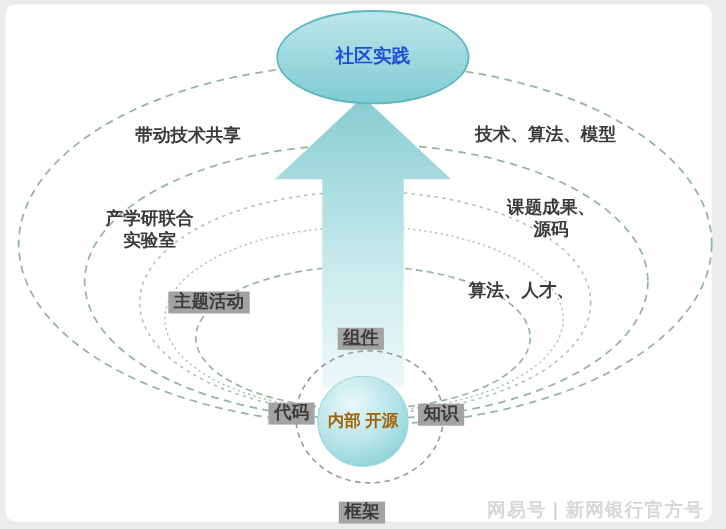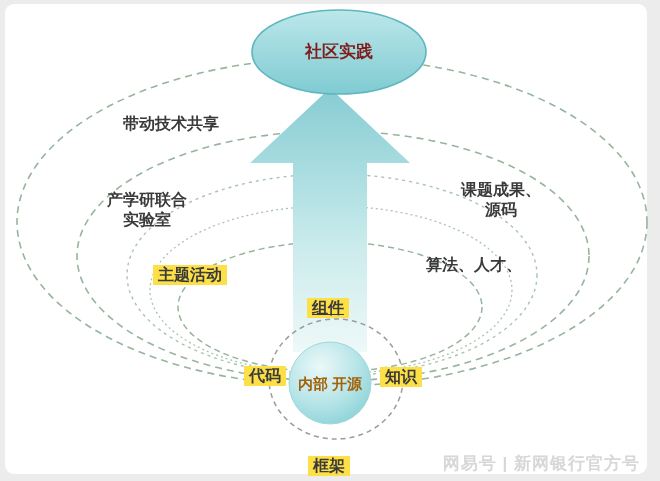--- a/index.html
+++ b/index.html
@@ -2,23 +2,23 @@
 <html><head>
 <meta charset="utf-8">
 <style>
   html,body{margin:0;padding:0;}
   body{font-family:"Liberation Sans","DejaVu Sans",sans-serif;}
   .stage{position:relative;width:660px;height:481px;background:#ececec;overflow:hidden;}
   .panel{position:absolute;left:5px;top:4px;right:13px;bottom:7px;background:#ffffff;border-radius:9px;}
   svg.diagram{position:absolute;left:0;top:0;}
   .lbl{position:absolute;transform:translate(-50%,-50%);color:#3a3a3a;font-weight:bold;
        font-size:16px;line-height:20px;text-align:center;white-space:nowrap;}
-  .lbl.bg{background:#fde047;padding:0 5px;}
+  .lbl.bg{background:#a3a3a3;padding:0 5px;}
   .lbl .ln{display:block;}
-  .top-ellipse-label{position:absolute;transform:translate(-50%,-50%);color:#7f1d1d;
+  .top-ellipse-label{position:absolute;transform:translate(-50%,-50%);color:#1d4ed8;
        font-weight:bold;font-size:17px;white-space:nowrap;}
   .core-label{position:absolute;transform:translate(-50%,-50%);color:#a16207;font-weight:bold;
        font-size:15px;line-height:19px;text-align:center;white-space:nowrap;}
   .watermark{position:absolute;right:20px;bottom:6px;font-size:17px;font-weight:bold;
        color:#d7d7d7;letter-spacing:1px;white-space:nowrap;}
 </style>
 </head>
 <body>
 
 <div class="stage">
@@ -61,26 +61,27 @@
   <div class="top-ellipse-label" style="left:339px;top:51px;">社区实践</div>
 
   <div class="core-label" style="left:330px;top:383px;">
     <span class="ln">内部</span>
     <span class="ln">开源</span>
   </div>
 
   <div class="lbl" style="left:171px;top:124px;">
     <span class="ln">带动技术共享</span>
   </div>
-  <div class="lbl" style="left:147px;top:210px;">
+  <div class="lbl" style="left:136px;top:210px;">
     <span class="ln">产学研联合</span>
     <span class="ln">实验室</span>
   </div>
   <div class="lbl bg" style="left:190px;top:275px;">主题活动</div>
 
+  <div class="lbl" style="left:496px;top:123px;">技术、算法、模型</div>
   <div class="lbl" style="left:501px;top:200px;">
     <span class="ln">课题成果、</span>
     <span class="ln">源码</span>
   </div>
   <div class="lbl" style="left:474px;top:265px;">
     <span class="ln">算法、人才、</span>
   </div>
 
   <div class="lbl bg" style="left:328px;top:308px;text-decoration:underline;">组件</div>
   <div class="lbl bg" style="left:265px;top:376px;">代码</div>

